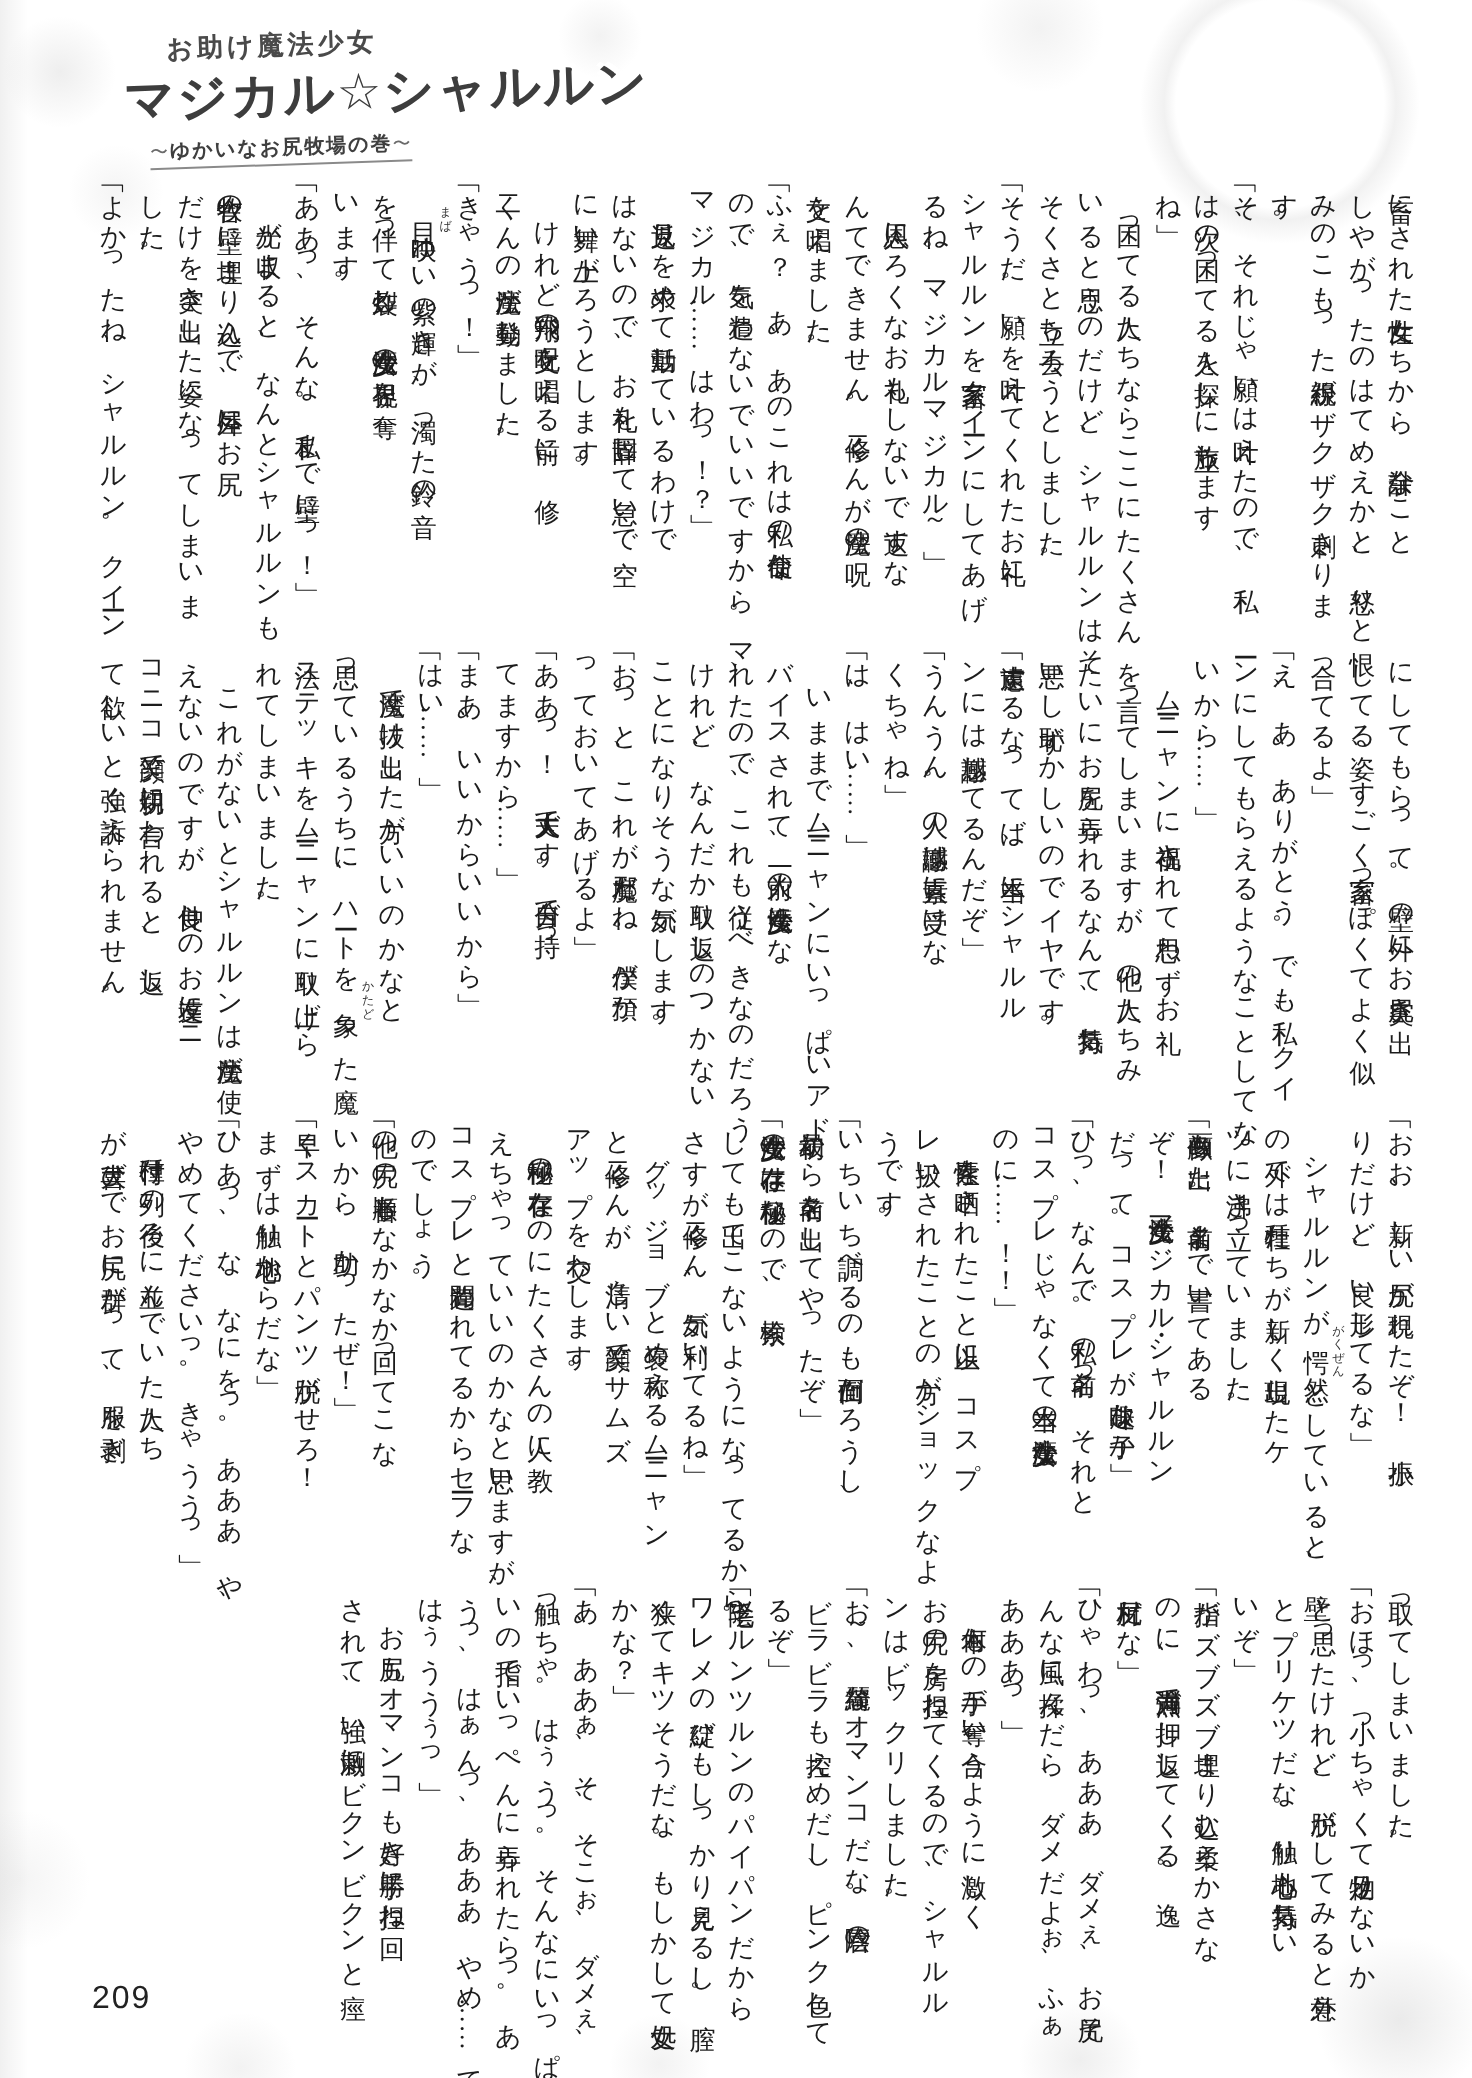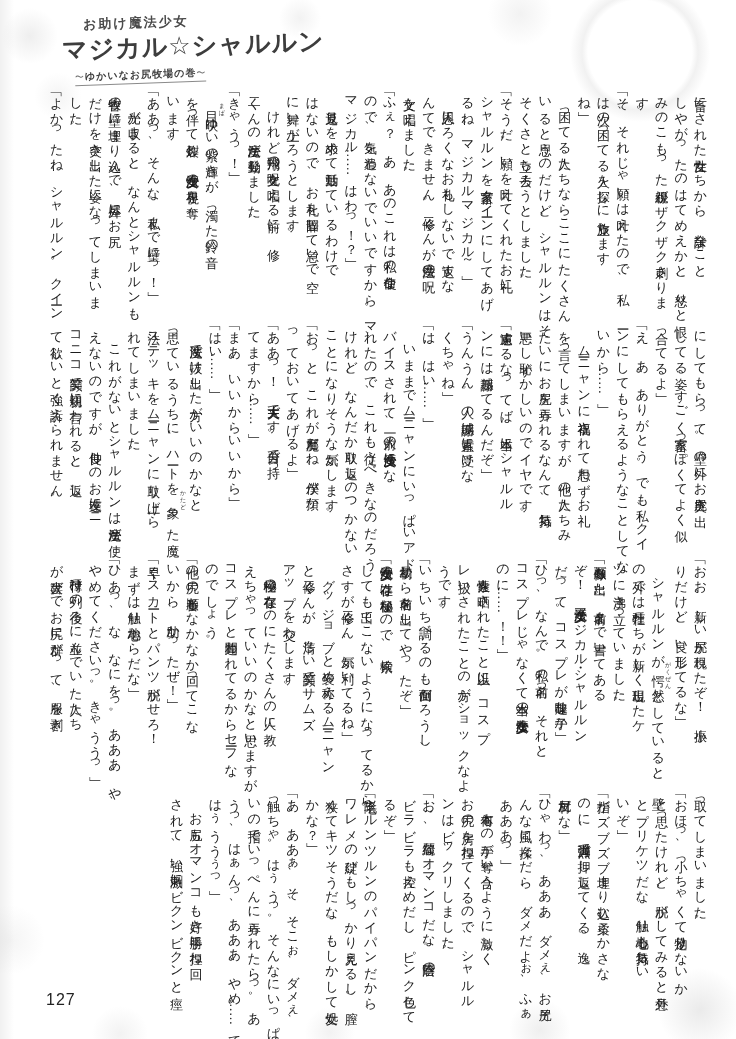--- a/index.html
+++ b/index.html
@@ -219,13 +219,13 @@
       <p>「あ、ああぁ、そ、そこぉ、ダメぇ、</p>
       <p>触っちゃ。はぅうっ。そんなにいっぱ</p>
       <p>いの指でいっぺんに弄られたらっ。あ</p>
       <p>うっ、はぁんっ、あああ、やめ……て、</p>
       <p>はぅううぅっ」</p>
       <p>　お尻もオマンコも好き勝手に捏ね回</p>
       <p>されて、強い刺激にビクンビクンと痙</p>
     </div>
 </div>
 
-<div class="page-number">127</div>
+<div class="page-number">209</div>
 
 </body></html>

